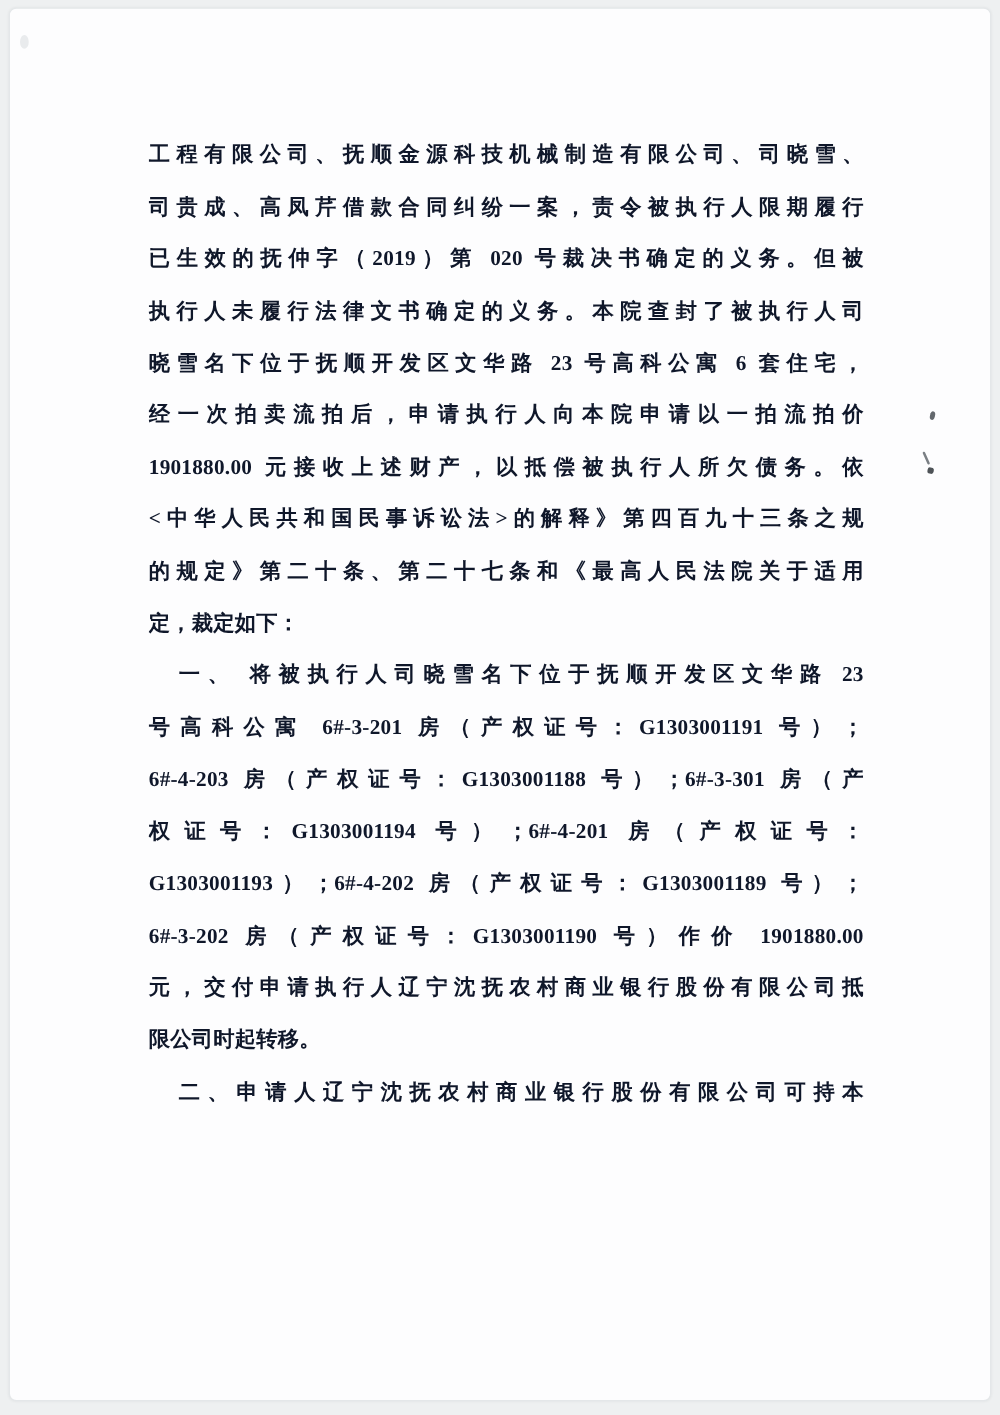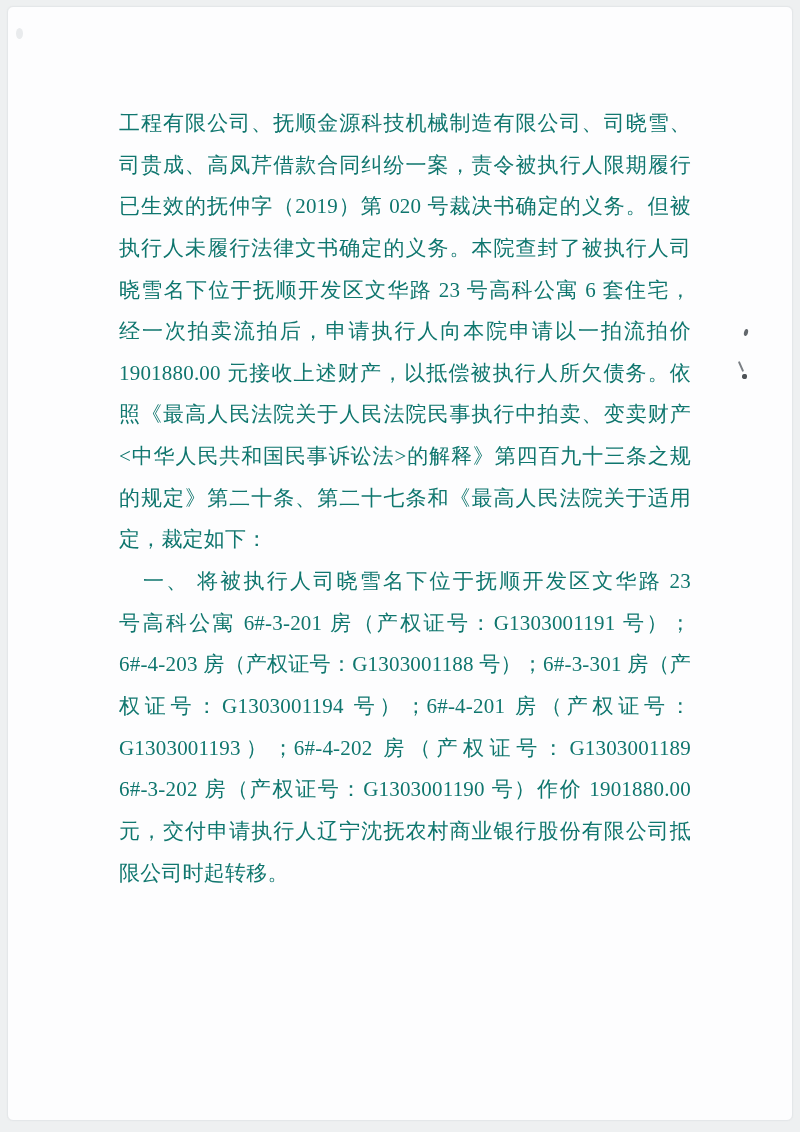--- a/index.html
+++ b/index.html
@@ -27,29 +27,30 @@
     border-radius: 6px;
     box-shadow: 0 0 2px rgba(0,0,0,0.04);
   }
   .textblock {
     position: absolute;
     left: 111px;
     top: 96px;
     width: 572px;
   }
   .line {
-    font-size: 21px;
+    font-size: 17px;
     line-height: 41.65px;
     height: 41.65px;
     overflow: hidden;
-    color: #0f766e;
+    color: #0f172a;
     text-align: justify;
     text-align-last: justify;
     letter-spacing: 0.2px;
     white-space: normal;
+    font-weight: bold;
   }
   .line.short {
     text-align: center;
     text-align-last: left;
   }
   .line.indent {
     text-indent: 24px;
   }
   
   .speck { position: absolute; pointer-events: none; }
@@ -80,30 +81,30 @@
   <div class="paper">
     <div class="smudge speck"></div>
     <div class="textblock">
       <div class="line">工程有限公司、抚顺金源科技机械制造有限公司、司晓雪、</div>
       <div class="line">司贵成、高凤芹借款合同纠纷一案，责令被执行人限期履行</div>
       <div class="line">已生效的抚仲字（2019）第 020 号裁决书确定的义务。但被</div>
       <div class="line">执行人未履行法律文书确定的义务。本院查封了被执行人司</div>
       <div class="line">晓雪名下位于抚顺开发区文华路 23 号高科公寓 6 套住宅，</div>
       <div class="line">经一次拍卖流拍后，申请执行人向本院申请以一拍流拍价</div>
       <div class="line">1901880.00 元接收上述财产，以抵偿被执行人所欠债务。依</div>
-      <div class="line">照《最高人民法院关于人民法院民事执行中拍卖、变卖财产</div>
       <div class="line">&lt;中华人民共和国民事诉讼法&gt;的解释》第四百九十三条之规</div>
       <div class="line">的规定》第二十条、第二十七条和《最高人民法院关于适用</div>
       <div class="line short">定，裁定如下：</div>
       <div class="line indent">一、 将被执行人司晓雪名下位于抚顺开发区文华路 23</div>
       <div class="line">号高科公寓 6#-3-201 房（产权证号：G1303001191 号）；</div>
       <div class="line">6#-4-203 房（产权证号：G1303001188 号）；6#-3-301 房（产</div>
       <div class="line">权证号：G1303001194 号）；6#-4-201 房（产权证号：</div>
       <div class="line">G1303001193）；6#-4-202 房（产权证号：G1303001189 号）；</div>
       <div class="line">6#-3-202 房（产权证号：G1303001190 号）作价 1901880.00</div>
       <div class="line">元，交付申请执行人辽宁沈抚农村商业银行股份有限公司抵</div>
       <div class="line short">限公司时起转移。</div>
+      <div class="line indent">二、申请人辽宁沈抚农村商业银行股份有限公司可持本</div>
     </div>
   </div>
   <div class="speck speck-a"></div>
   <div class="speck speck-b1"></div>
   <div class="speck speck-b2"></div>
 </div>
 
 </body></html>

